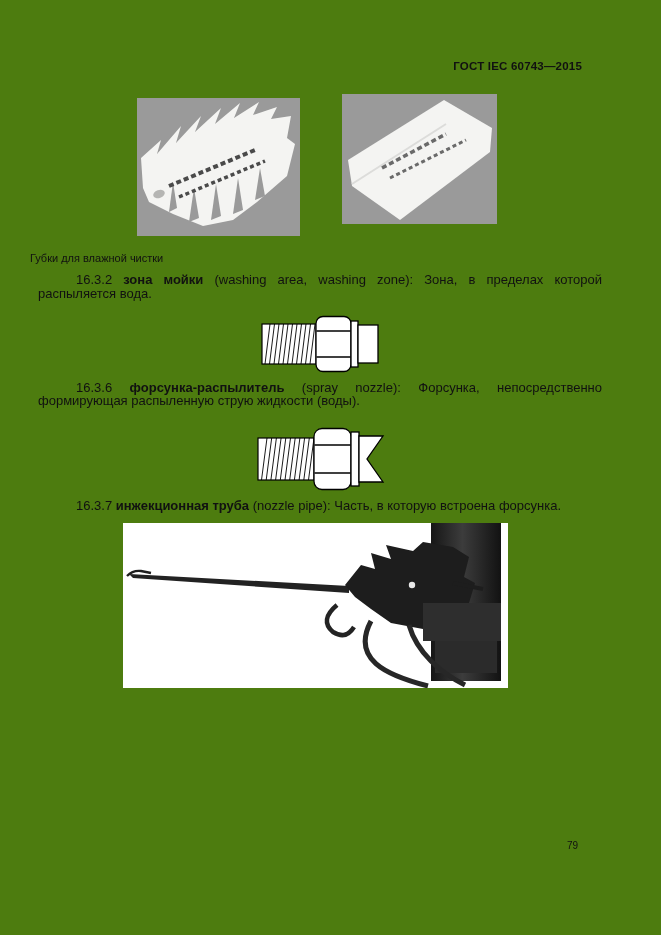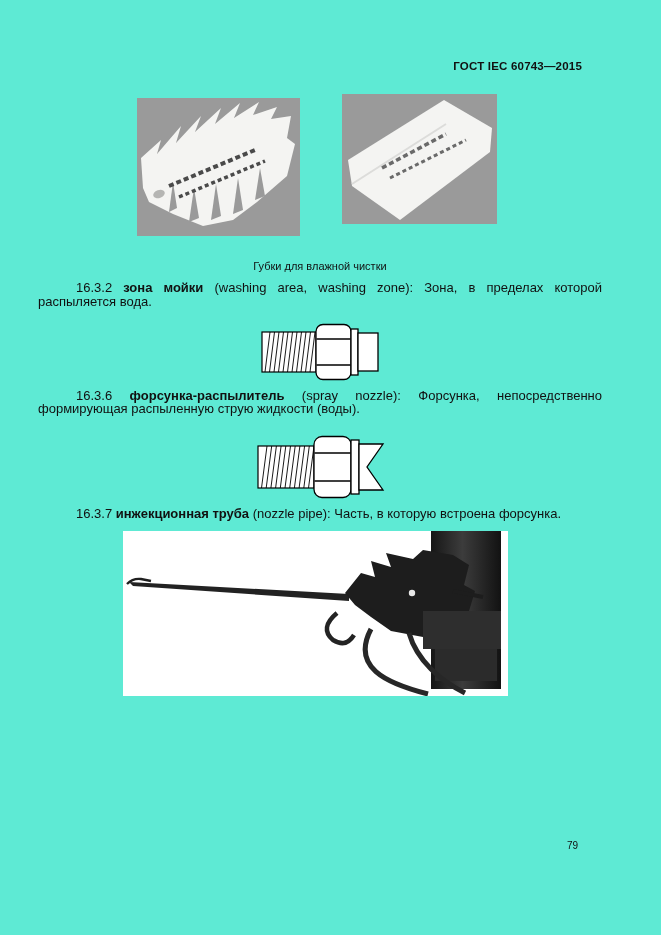--- a/index.html
+++ b/index.html
@@ -1,41 +1,41 @@
 <!DOCTYPE html>
 <html lang="ru" style="--photo-bg: #9a9a9a; --ink: #111111;"><head>
 <meta charset="utf-8">
 <style>
   :root { --photo-bg: #9a9a9a; --ink: #111; }
   * { box-sizing: border-box; }
   html, body { margin: 0; padding: 0; background: #fff; }
   .page {
     position: relative;
     width: 661px; height: 935px;
-    background: #5eead4;
+    background: #4d7c0f;
     color: var(--ink);
     font-family: "Liberation Sans", sans-serif;
     overflow: hidden;
   }
   .std-header {
     position: absolute; top: 60px; right: 79px;
     font-size: 11.5px; font-weight: bold; letter-spacing: 0.2px;
   }
   .content {
     position: absolute; left: 30px; top: 92px; width: 580px;
   }
   .fig-row { position: relative; height: 144px; }
   .sponge-frame {
     position: absolute; background: var(--photo-bg); overflow: hidden;
   }
   .sponge-frame.f1 { left: 107px; top: 6px; width: 163px; height: 138px; }
   .sponge-frame.f2 { left: 312px; top: 2px; width: 155px; height: 130px; }
   .fig-caption {
-    margin-top: 24px;
-    text-align: center; font-size: 11px; line-height: 13px;
+    margin-top: 16px;
+    font-size: 11px; line-height: 13px;
   }
   .defs { margin-top: 8px; }
   p.def {
     margin: 8px; font-size: 13px; line-height: 13.8px;
     text-align: justify; text-indent: 38px;
   }
   p.def .num { font-weight: normal; }
   p.def b { font-weight: bold; }
   .note {
     margin: 8px 0 10px 0;

